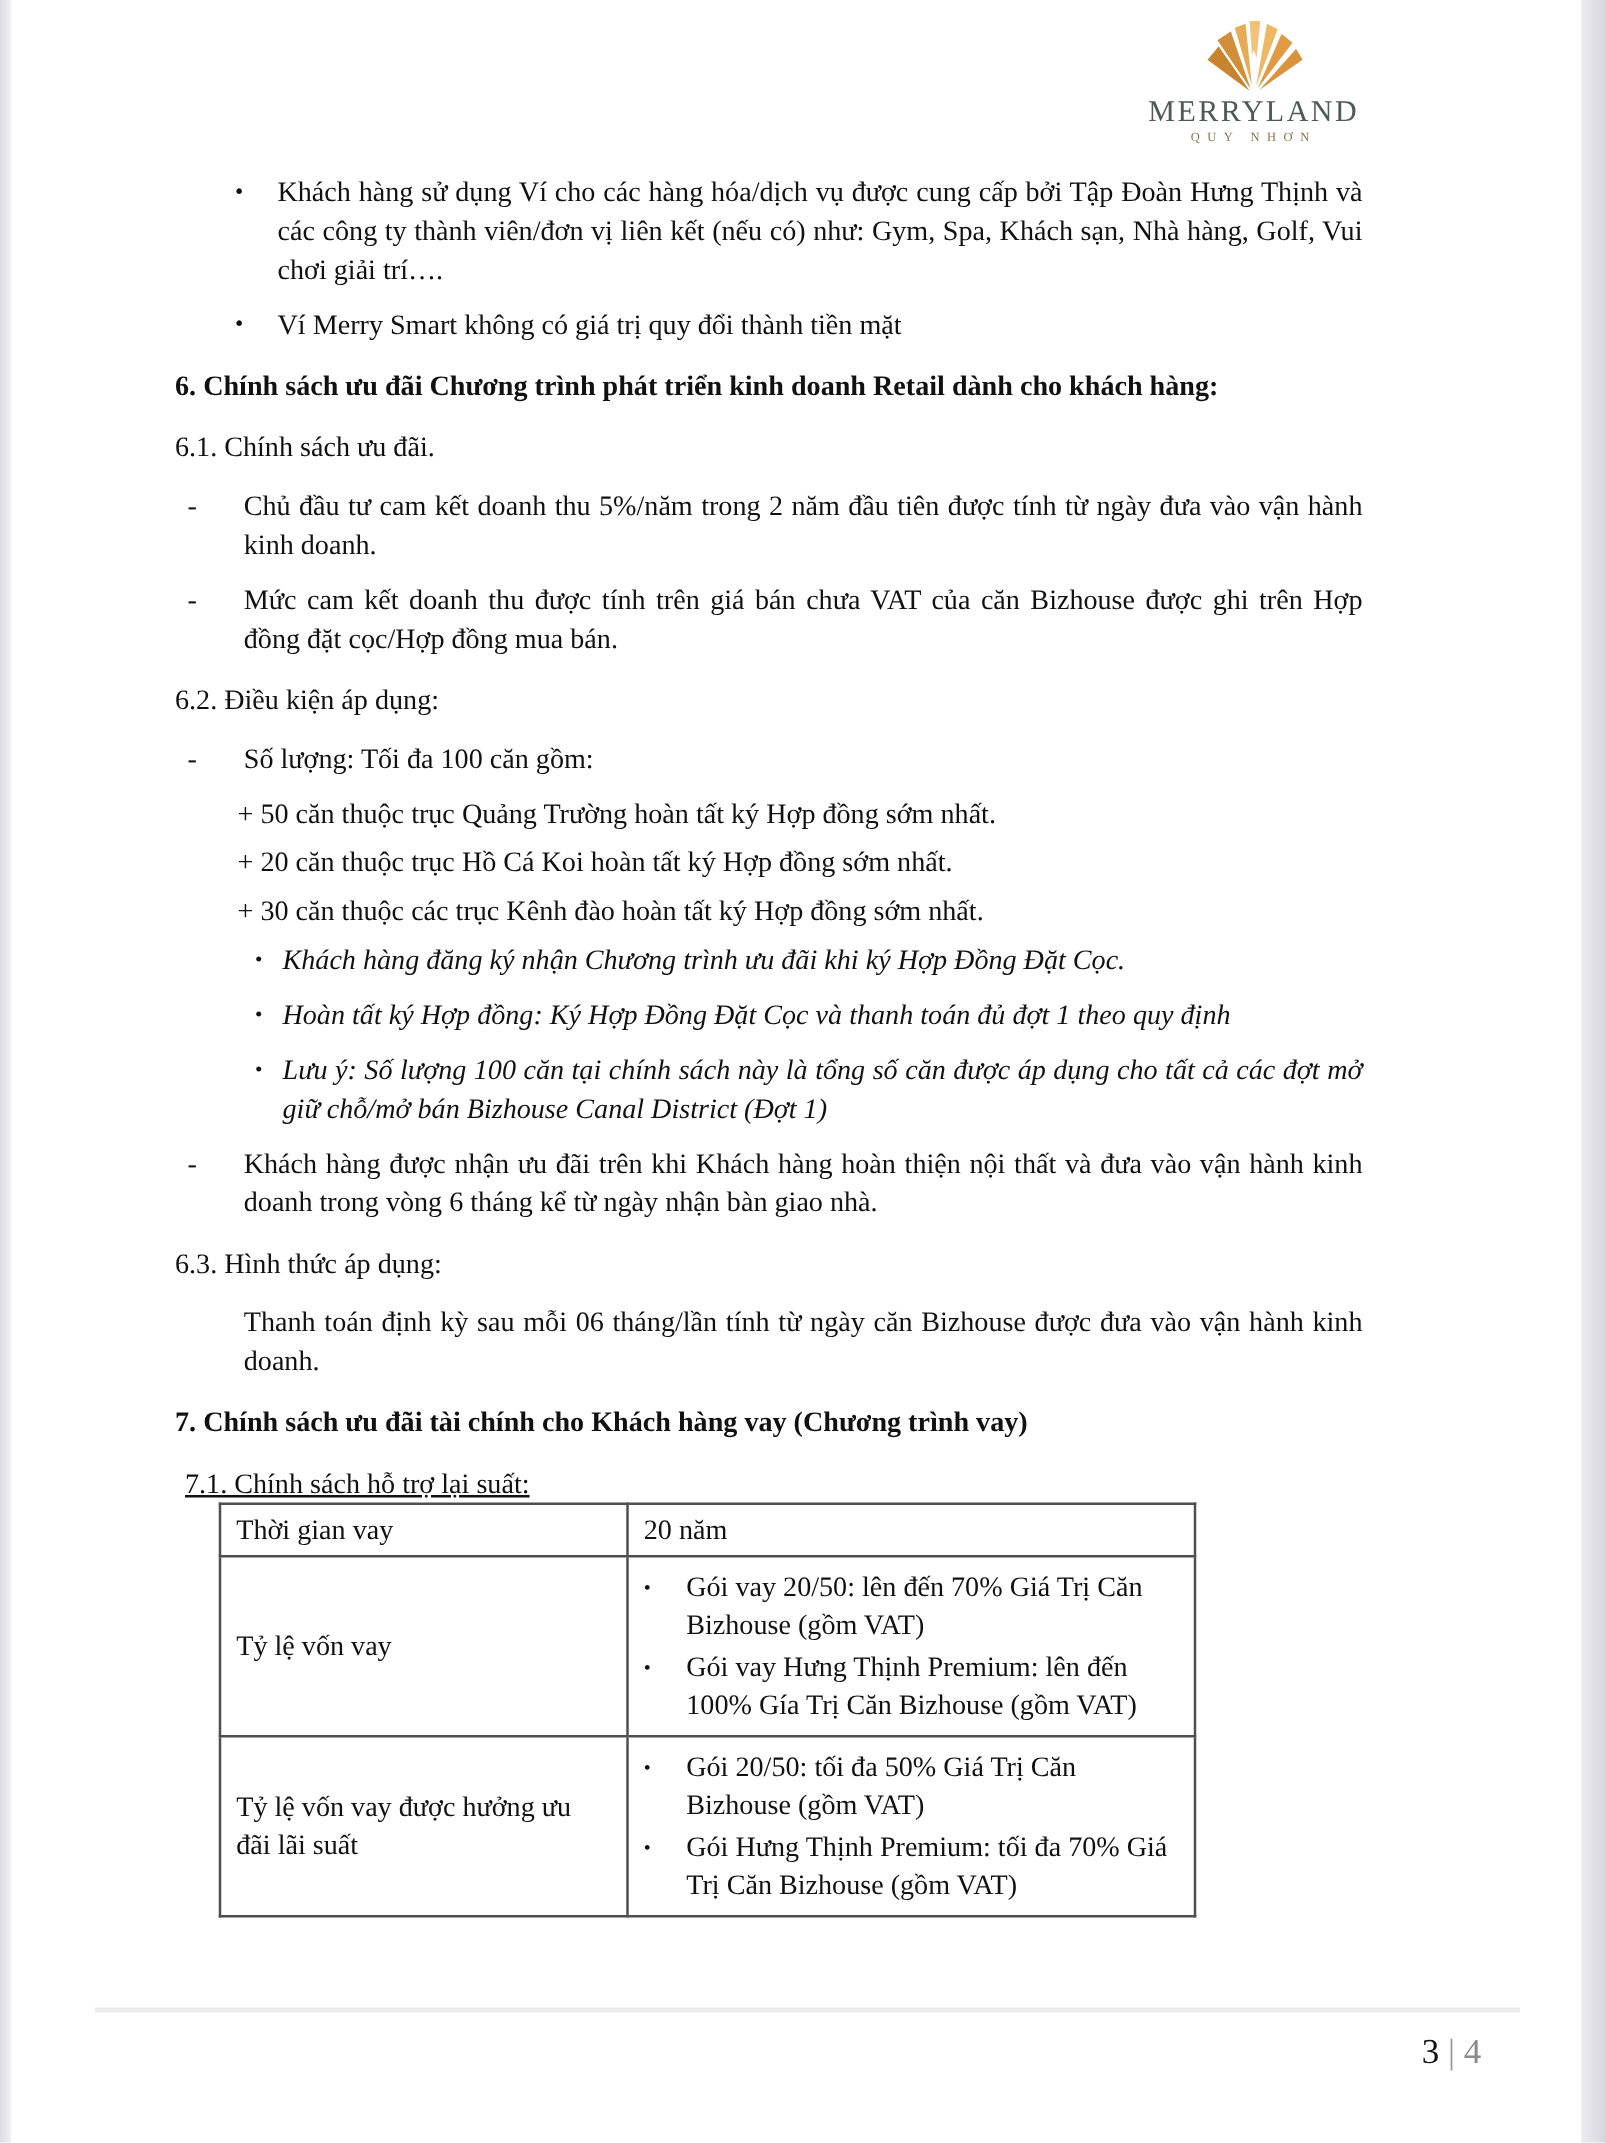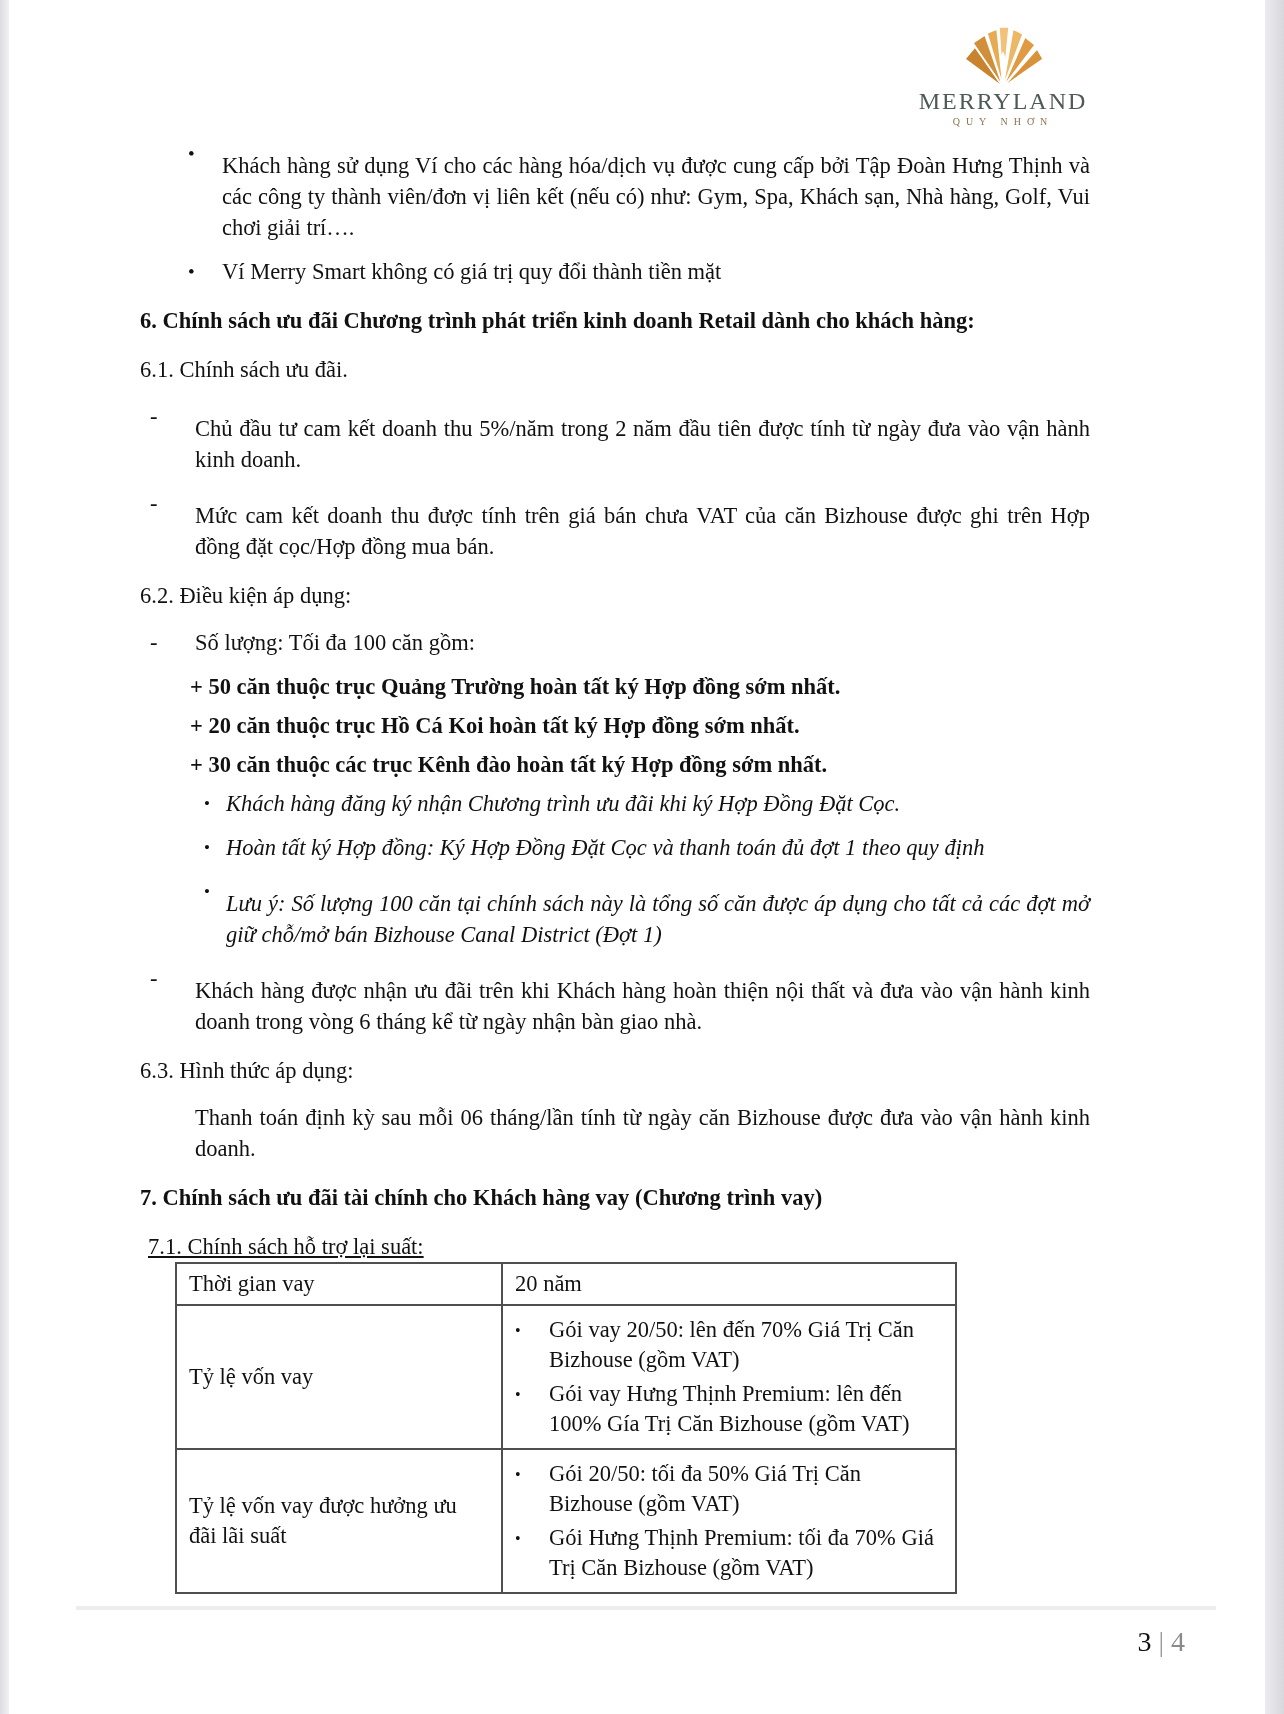--- a/index.html
+++ b/index.html
@@ -8,39 +8,39 @@
     background:#ffffff;
     font-family:"Liberation Serif","DejaVu Serif",serif;
     color:#111111;
   }
   .edge-strip-left{position:absolute;left:0;top:0;bottom:0;width:9px;
     background:linear-gradient(to right,#dcdce2,#f2f2f5);}
   .edge-strip-right{position:absolute;right:0;top:0;bottom:0;width:19px;
     background:linear-gradient(to left,#d7d7dc,#ececf0);}
 
   
-  .logo{position:absolute;top:25px;left:898px;width:210px;text-align:center;}
+  .logo{position:absolute;top:14px;left:898px;width:210px;text-align:center;}
   .logo-fan{display:block;margin:0 auto;}
   .logo-brand{font-size:24px;letter-spacing:2px;color:#4e5a55;line-height:1.05;
     font-family:"Liberation Serif","DejaVu Serif",serif;}
   .logo-sub{font-size:10px;letter-spacing:6px;color:#8a7351;margin-top:2px;}
 
   
   .doc{position:absolute;left:140px;top:138px;width:950px;font-size:22.5px;line-height:31px;}
   .li{display:flex;margin-bottom:13px;}
   .li .marker{flex:0 0 34px;}
   .li.bullet{padding-left:48px;}
   .li.bullet .marker{flex:0 0 34px;font-size:19px;}
   .li.dash{padding-left:10px;}
   .li.dash .marker{flex:0 0 45px;}
   .li.ibullet{padding-left:64px;font-style:italic;}
   .li.ibullet .marker{flex:0 0 22px;font-size:17px;font-style:normal;}
   .txt{flex:1 1 auto;}
-  .just{text-align:justify;margin-top:12px;}
-  .plus-item{padding-left:50px;margin:8px 0;font-weight:bold;}
+  .just{text-align:justify;}
+  .plus-item{padding-left:50px;margin:8px 0;}
   .h-bold{font-weight:bold;margin:18px 0 16px 0;}
   .h-sub{margin:18px 0 16px 0;}
   .para{padding-left:55px;margin-bottom:14px;}
   .underlined{text-decoration:underline;}
   .sec71{padding-left:8px;margin:18px 0 0 0;}
 
   
   table.loan{border-collapse:collapse;margin-left:35px;width:782px;
     font-size:22.5px;line-height:30px;}
   table.loan td{border:2px solid #4f4f4f;vertical-align:middle;padding:5px 12px;}

